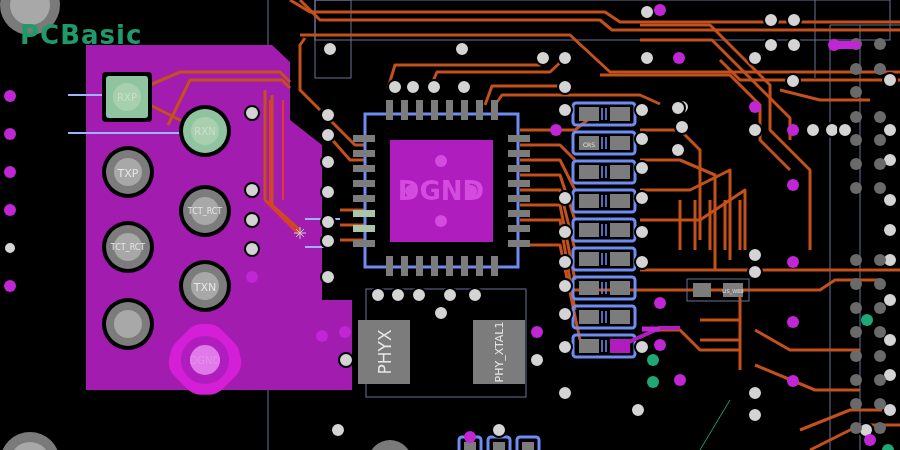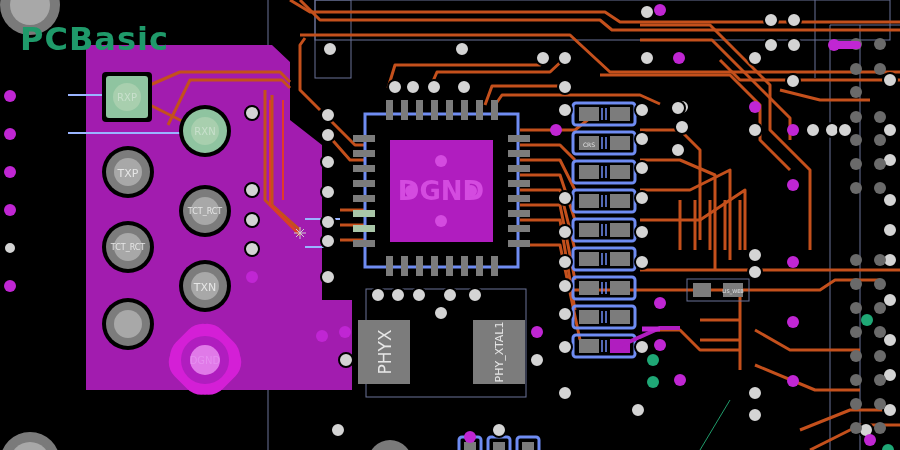--- a/index.html
+++ b/index.html
@@ -1,18 +1,18 @@
 <!DOCTYPE html>
 <html><head>
 <meta charset="utf-8">
 <style>
   html, body { margin: 0; padding: 0; background: #000; }
   body { width: 900px; height: 450px; overflow: hidden; position: relative; font-family: "DejaVu Sans", sans-serif; }
   #board { position: absolute; left: 0; top: 0; width: 900px; height: 450px; }
-  .logo { position: absolute; left: 20px; top: 20px; font-family: "DejaVu Sans", sans-serif; font-weight: bold; font-size: 32px; letter-spacing: 1px; color: #1f9a6a; }
+  .logo { position: absolute; left: 20px; top: 20px; font-family: "DejaVu Sans", sans-serif; font-weight: bold; font-size: 26px; letter-spacing: 1px; color: #1f9a6a; }
   .svgtext { font-family: "DejaVu Sans", sans-serif; }
 </style>
 </head>
 <body>
 
 <svg id="board" viewBox="0 0 900 450" xmlns="http://www.w3.org/2000/svg">
 
   <g fill="none" stroke="#6b7398" stroke-width="1">
     <rect x="315" y="0" width="575" height="40"></rect>
     <rect x="315" y="0" width="36" height="78"></rect>

